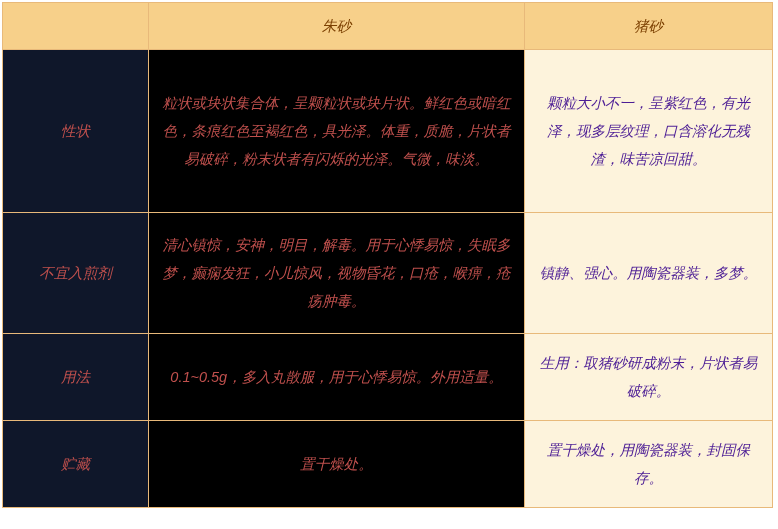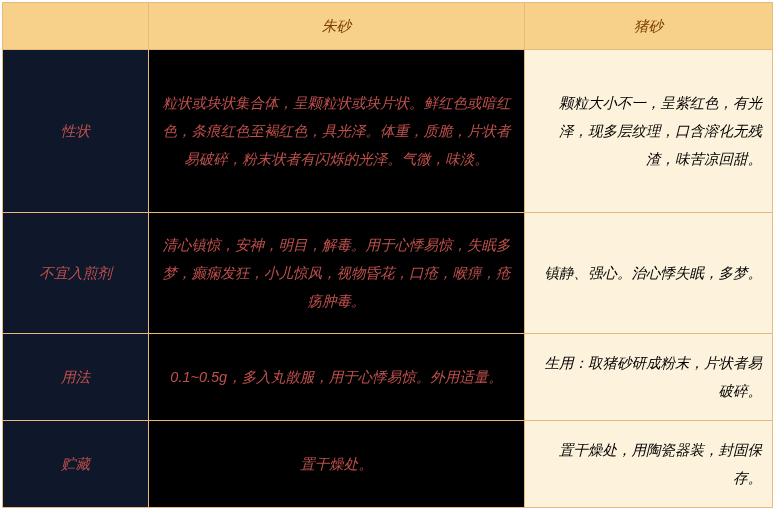--- a/index.html
+++ b/index.html
@@ -52,22 +52,22 @@
     color: #c0504d;
     white-space: nowrap;
   }
   td.cell-a {
     background: #000000;
     color: #c0504d;
     text-align: center;
   }
   td.cell-b {
     background: #fdf3dc;
-    color: #000000;
-    text-align: right;
+    color: #4c1d95;
+    text-align: center;
   }
   .cell-text {
     display: block;
     white-space: pre-wrap;
     word-break: break-all;
   }
   tr.r-xingzhuang td { height: 146px; }
   tr.r-xingwei td { height: 42px; }
   tr.r-gongneng td { height: 104px; }
   tr.r-yongfa td { height: 70px; }
@@ -98,21 +98,21 @@
       <td class="cell-b">
         <span class="cell-text">颗粒大小不一，呈紫红色，有光泽，现多层纹理，口含溶化无残渣，味苦凉回甜。</span>
       </td>
     </tr>
     <tr class="r-gongneng">
       <td class="row-label">不宜入煎剂</td>
       <td class="cell-a">
         <span class="cell-text">清心镇惊，安神，明目，解毒。用于心悸易惊，失眠多梦，癫痫发狂，小儿惊风，视物昏花，口疮，喉痹，疮疡肿毒。</span>
       </td>
       <td class="cell-b">
-        <span class="cell-text">镇静、强心。治心悸失眠，多梦。</span>
+        <span class="cell-text">镇静、强心。用陶瓷器装，多梦。</span>
       </td>
     </tr>
     <tr class="r-yongfa">
       <td class="row-label">用法</td>
       <td class="cell-a">
         <span class="cell-text">0.1~0.5g，多入丸散服，用于心悸易惊。外用适量。</span>
       </td>
       <td class="cell-b">
         <span class="cell-text">生用：取猪砂研成粉末，片状者易破碎。</span>
       </td>

